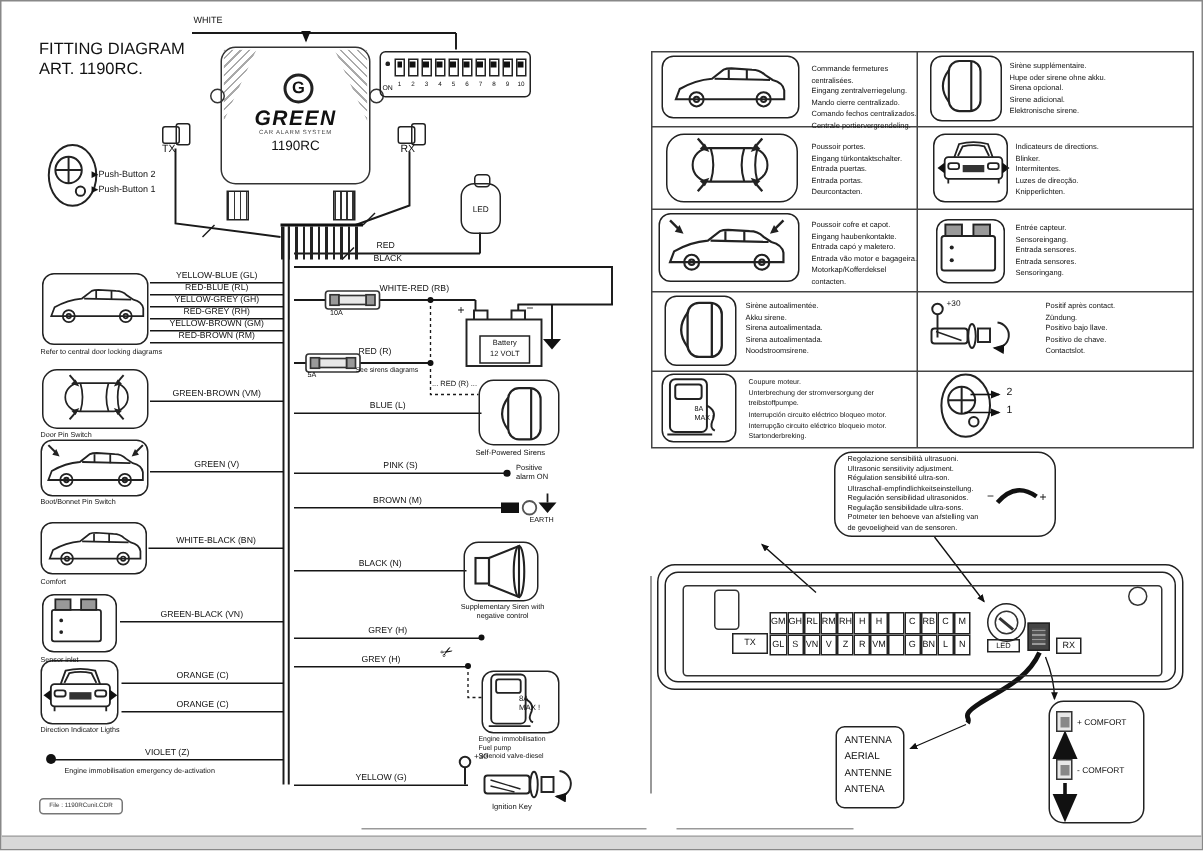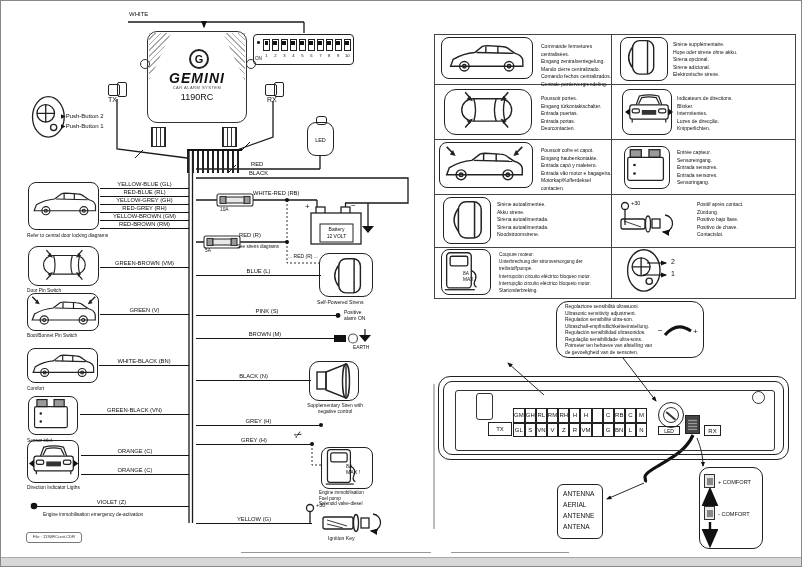--- a/index.html
+++ b/index.html
@@ -215,28 +215,32 @@
       <path d="M643,482 L606,498" stroke="#111" stroke-width="0.9" marker-end="url(#ah)"></path>
       <path d="M696,437 C700,447 702,456 702,465" stroke="#111" stroke-width="0.9" marker-end="url(#ah)"></path>
     </g>
 
     <g stroke="#111" fill="none" stroke-width="2.4">
       <path d="M709,504 V493" marker-end="url(#ahBig)"></path>
       <path d="M709,521 V540" marker-end="url(#ahBig)"></path>
     </g>
   </svg>
 
+  <div class="lbl" style="left:25px;top:26px;font-size:11px;line-height:13px;">
+    <div>FITTING DIAGRAM</div>
+      <div>ART. 1190RC.</div>
+  </div>
 
   <div class="lbl" style="left:128px;top:10px;font-size:6px;">WHITE</div>
 
   <div class="abs" style="left:146px;top:30px;width:100px;height:92px;border:1.5px solid #333;border-radius:10px;box-sizing:border-box;">
     <div class="abs" style="left:1px;top:1px;width:22px;height:48px;background:repeating-linear-gradient(135deg,#aaa 0 1px,transparent 1px 4px);clip-path:polygon(0 0,100% 0,0 100%);"></div>
     <div class="abs" style="right:1px;top:1px;width:22px;height:48px;background:repeating-linear-gradient(45deg,#aaa 0 1px,transparent 1px 4px);clip-path:polygon(0 0,100% 0,100% 100%);"></div>
     <div class="abs" style="left:41px;top:17px;width:16px;height:16px;border:2px solid #222;border-radius:50%;text-align:center;font-size:11px;line-height:16px;font-weight:bold;">G</div>
-    <div class="abs" style="left:0;top:38px;width:100%;text-align:center;font-size:14px;font-weight:bold;font-style:italic;letter-spacing:1px;">GEMINI</div>
+    <div class="abs" style="left:0;top:38px;width:100%;text-align:center;font-size:14px;font-weight:bold;font-style:italic;letter-spacing:1px;">GREEN</div>
     <div class="abs" style="left:0;top:53px;width:100%;text-align:center;font-size:4px;letter-spacing:0.5px;color:#444;">CAR ALARM SYSTEM</div>
     <div class="abs" style="left:0;top:60px;width:100%;text-align:center;font-size:9px;">1190RC</div>
   </div>
   <div class="abs" style="left:139px;top:58px;width:8px;height:8px;border:1px solid #333;border-radius:50%;"></div>
   <div class="abs" style="left:245px;top:58px;width:8px;height:8px;border:1px solid #333;border-radius:50%;"></div>
 
   <div class="abs" style="left:150px;top:126px;width:13px;height:18px;border:1px solid #222;background:repeating-linear-gradient(90deg,#333 0 1px,transparent 1px 4px);"></div>
   <div class="abs" style="left:221px;top:126px;width:13px;height:18px;border:1px solid #222;background:repeating-linear-gradient(90deg,#333 0 1px,transparent 1px 4px);"></div>
   <div class="abs" style="left:186px;top:148px;width:55px;height:22px;border-top:2.5px solid #111;background:repeating-linear-gradient(90deg,#222 0 1.5px,transparent 1.5px 5px);"></div>
 

